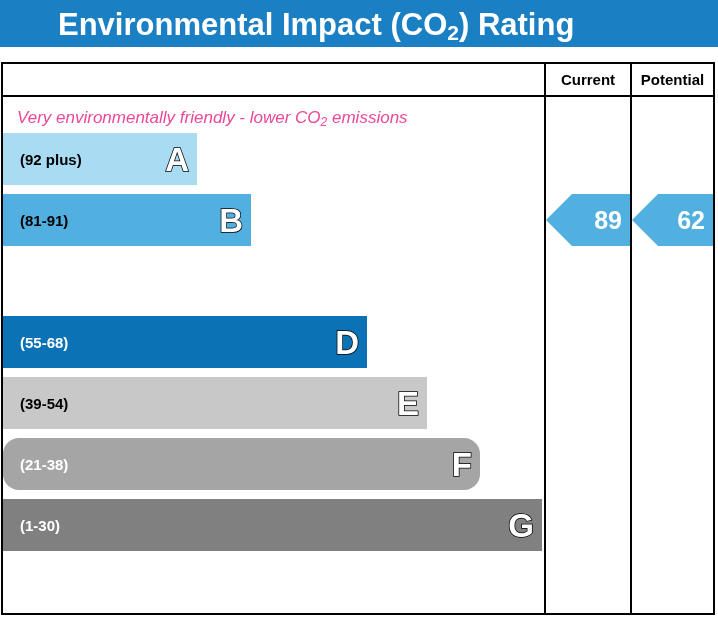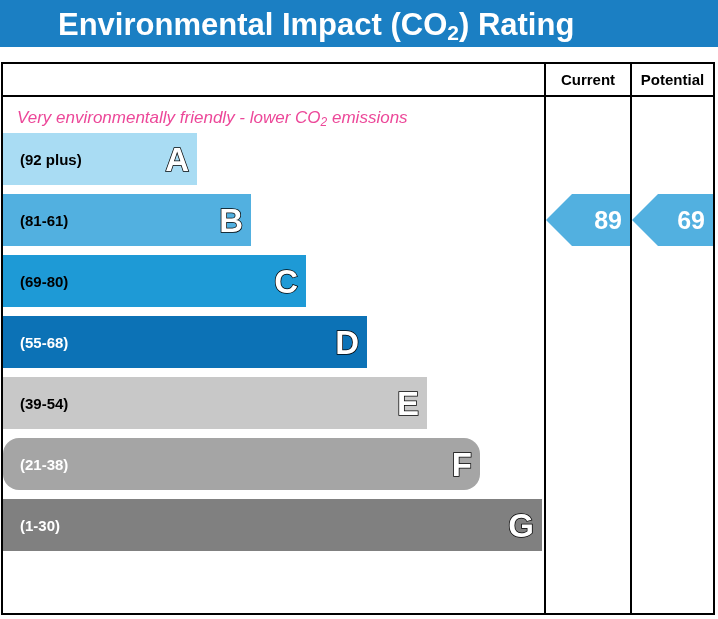--- a/index.html
+++ b/index.html
@@ -196,28 +196,24 @@
     <div class="caption" id="caption-top"><span>Very environmentally friendly - lower CO</span><sub>2</sub><span> emissions</span></div>
 
     <div id="bars">
 
       <div class="bar" style="top:69px; width:194px; background:#a9dcf3;">
         <span class="bar-range">(92 plus)</span>
         <span class="bar-letter">A</span>
       </div>
 
       <div class="bar" style="top:130px; width:248px; background:#52b0e0;">
-        <span class="bar-range">(81-61)</span>
+        <span class="bar-range">(81-91)</span>
         <span class="bar-letter">B</span>
       </div>
 
-      <div class="bar" style="top:191px; width:303px; background:#1e9ad6;">
-        <span class="bar-range">(69-80)</span>
-        <span class="bar-letter">C</span>
-      </div>
 
       <div class="bar" style="top:252px; width:364px; background:#0c72b6;">
         <span class="bar-range light">(55-68)</span>
         <span class="bar-letter">D</span>
       </div>
 
       <div class="bar" style="top:313px; width:424px; background:#c8c8c8;">
         <span class="bar-range">(39-54)</span>
         <span class="bar-letter">E</span>
       </div>
@@ -238,18 +234,18 @@
       <svg class="arrow-svg" width="84" height="52" viewBox="0 0 84 52">
         <polygon points="26,0 84,0 84,52 26,52 0,26" fill="#52b0e0"></polygon>
       </svg>
       <div class="arrow-label">89</div>
     </div>
 
     <div class="arrow" id="arrow-potential" style="left:629px; top:130px; width:81px;">
       <svg class="arrow-svg" width="81" height="52" viewBox="0 0 81 52">
         <polygon points="26,0 81,0 81,52 26,52 0,26" fill="#52b0e0"></polygon>
       </svg>
-      <div class="arrow-label">69</div>
+      <div class="arrow-label">62</div>
     </div>
 
 
   </div>
 </div>
 
 </body></html>

